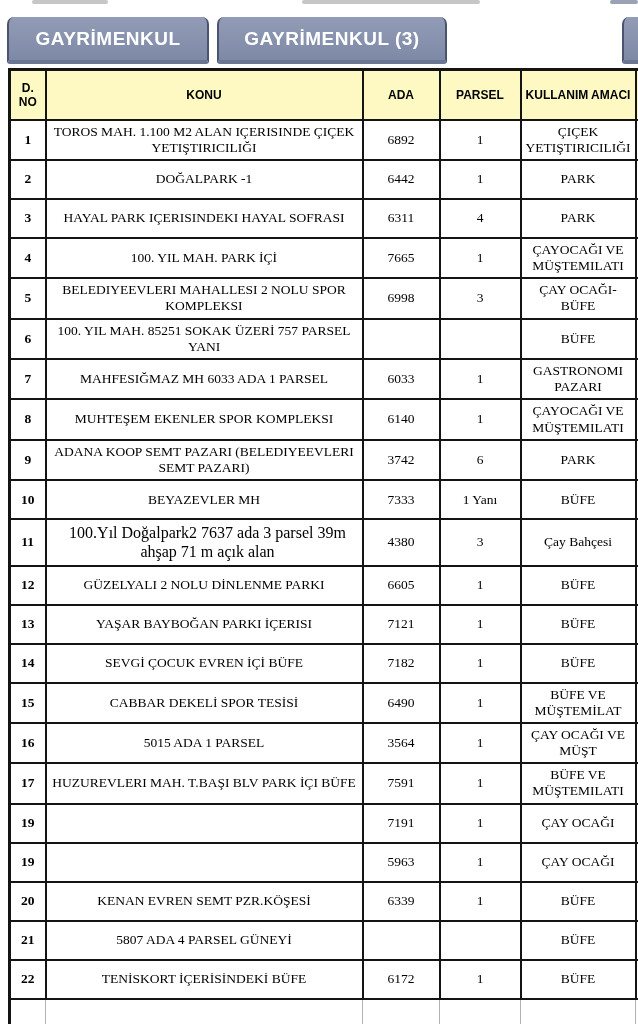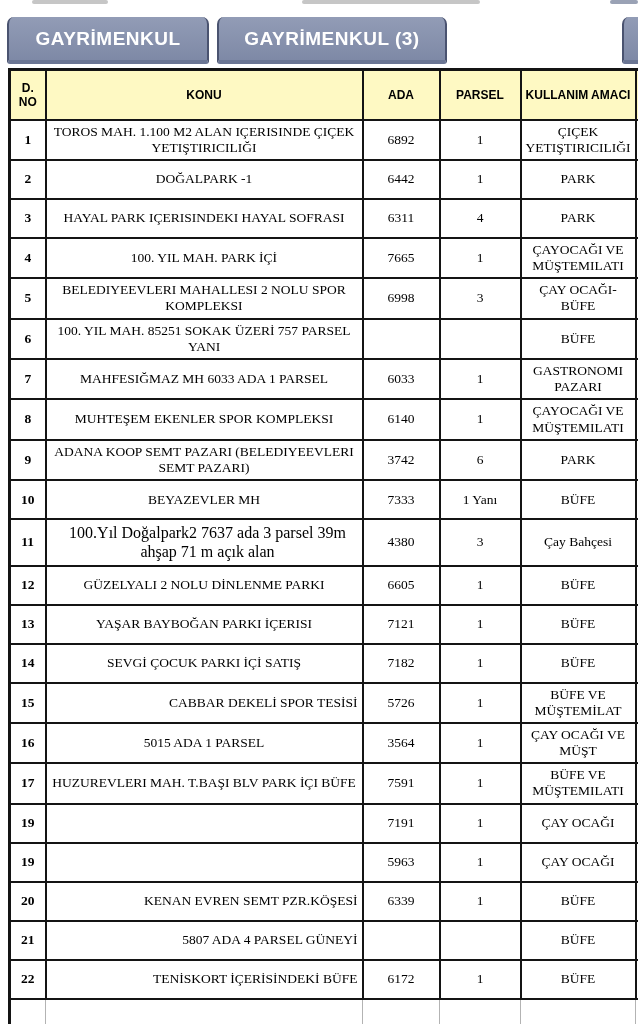--- a/index.html
+++ b/index.html
@@ -75,21 +75,21 @@
     background: #fef9c3;
   }
   tbody td {
     font-family: "Liberation Serif", serif;
     font-size: 13.5px;
     line-height: 1.2;
     color: #000;
     height: 39px;
   }
   tbody td.col-no { font-weight: bold; }
-  tbody td.col-konu.left { text-align: right; }
+  tbody td.col-konu.left { text-align: center; }
   tbody td.col-konu.small { font-size: 16px; padding-left: 11px; }
   
   table { border: 3px solid #141414; }
 
   
   tbody tr.stub td {
     border: none;
     border-left: 1px solid #b3b3b3;
     border-right: 1px solid #b3b3b3;
     height: 40px;
@@ -230,30 +230,30 @@
         <tr>
           <td class="col-no">13</td>
           <td class="col-konu">YAŞAR BAYBOĞAN PARKI İÇERISI</td>
           <td class="col-ada">7121</td>
           <td class="col-parsel">1</td>
           <td class="col-amac">BÜFE</td>
           <td class="col-extra"></td>
         </tr>
         <tr>
           <td class="col-no">14</td>
-          <td class="col-konu">SEVGİ ÇOCUK PARKI İÇİ SATIŞ</td>
+          <td class="col-konu">SEVGİ ÇOCUK EVREN İÇİ BÜFE</td>
           <td class="col-ada">7182</td>
           <td class="col-parsel">1</td>
           <td class="col-amac">BÜFE</td>
           <td class="col-extra"></td>
         </tr>
         <tr>
           <td class="col-no">15</td>
           <td class="col-konu left">CABBAR DEKELİ SPOR TESİSİ</td>
-          <td class="col-ada">5726</td>
+          <td class="col-ada">6490</td>
           <td class="col-parsel">1</td>
           <td class="col-amac">BÜFE VE MÜŞTEMİLAT</td>
           <td class="col-extra"></td>
         </tr>
         <tr>
           <td class="col-no">16</td>
           <td class="col-konu">5015 ADA 1 PARSEL</td>
           <td class="col-ada">3564</td>
           <td class="col-parsel">1</td>
           <td class="col-amac">ÇAY OCAĞI VE MÜŞT</td>

